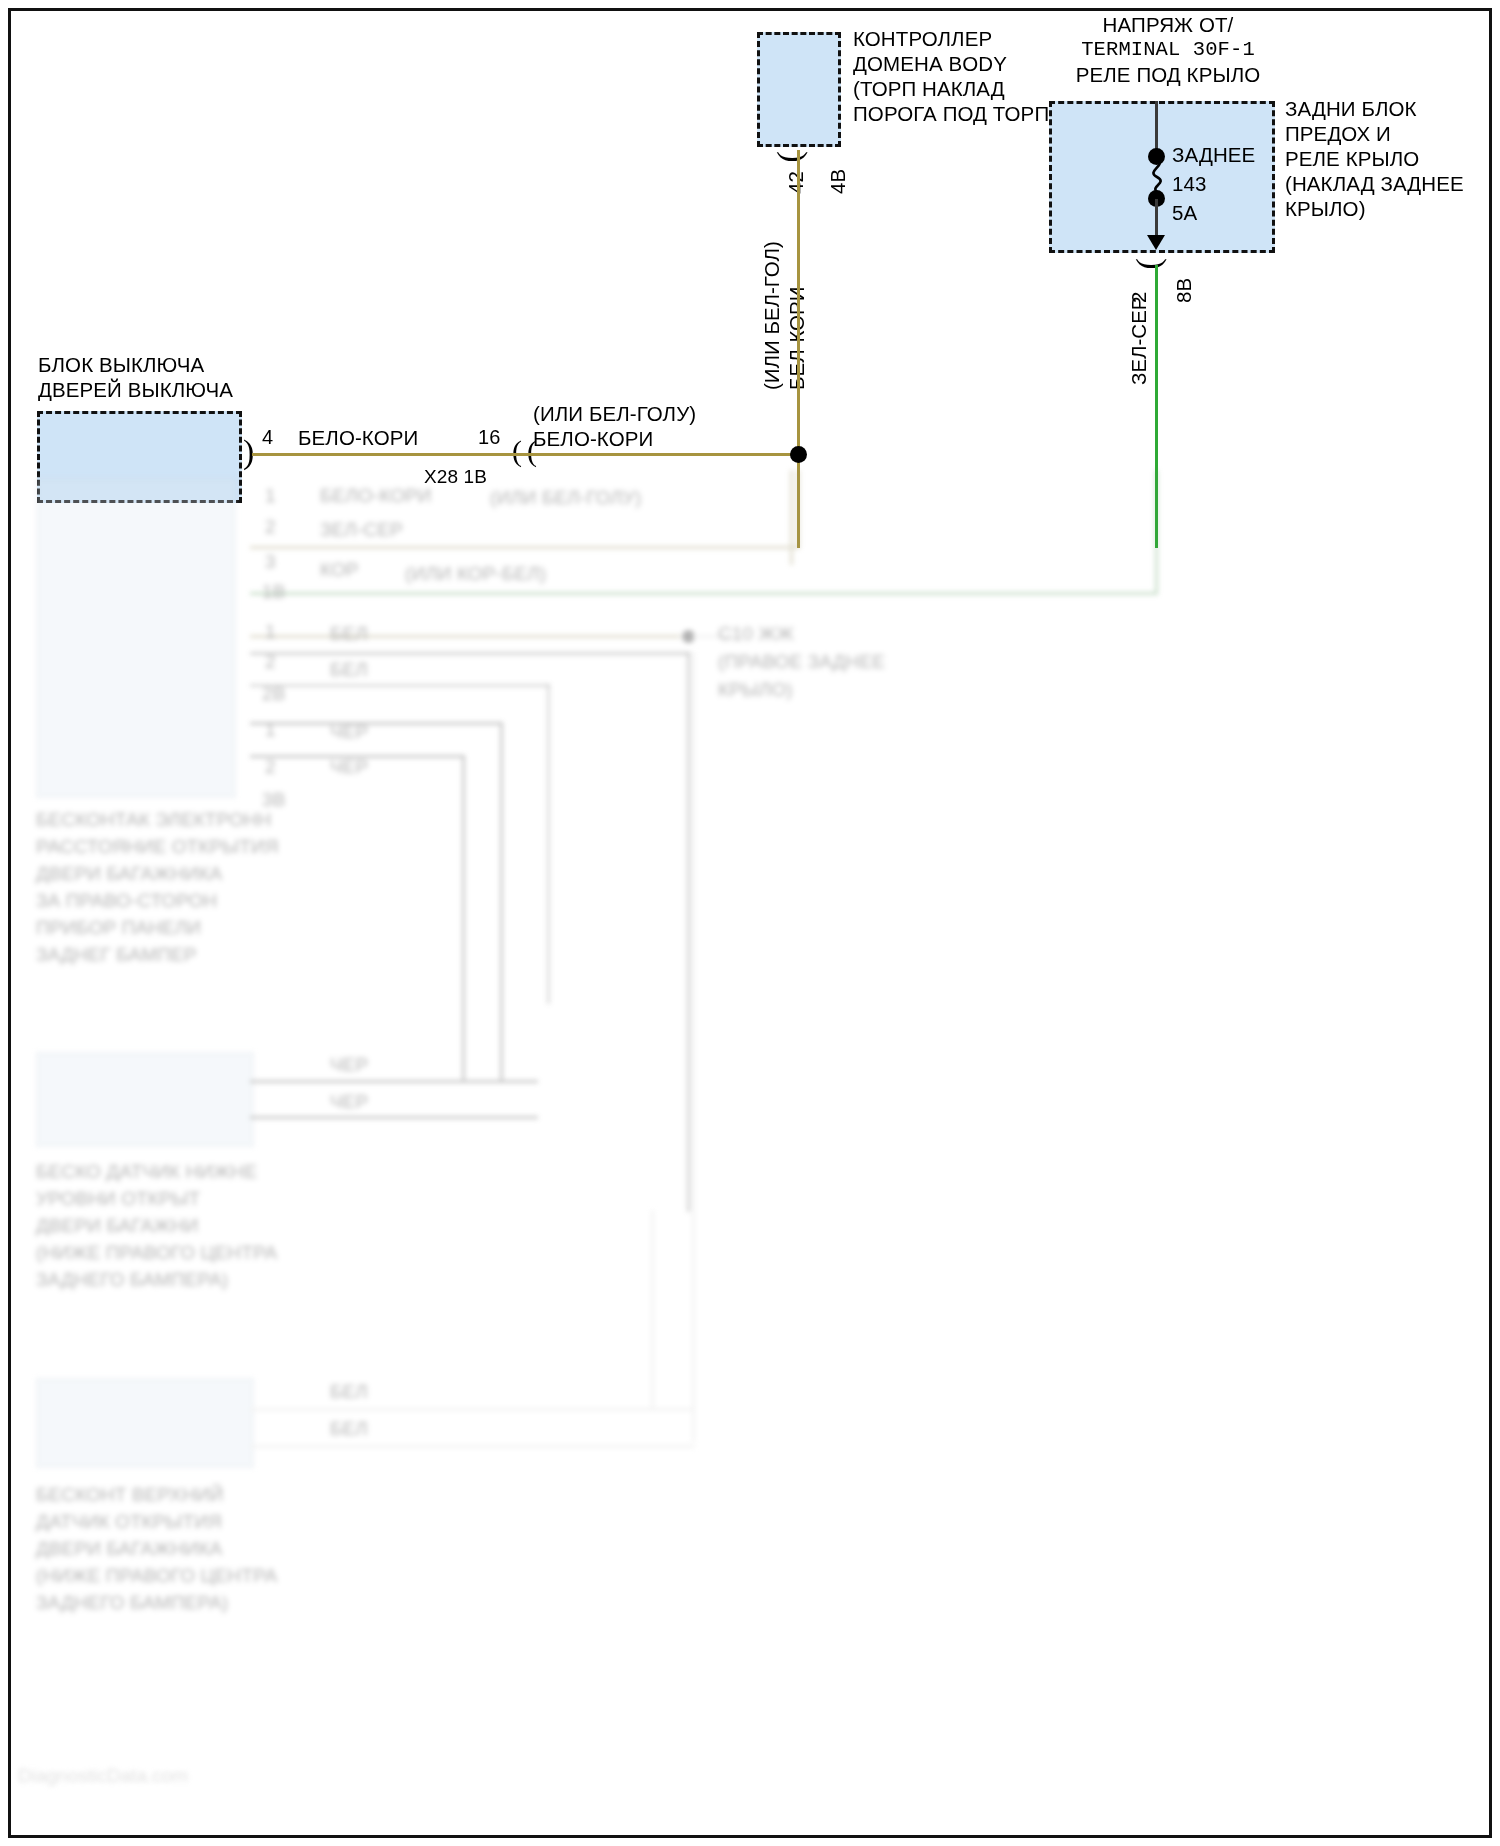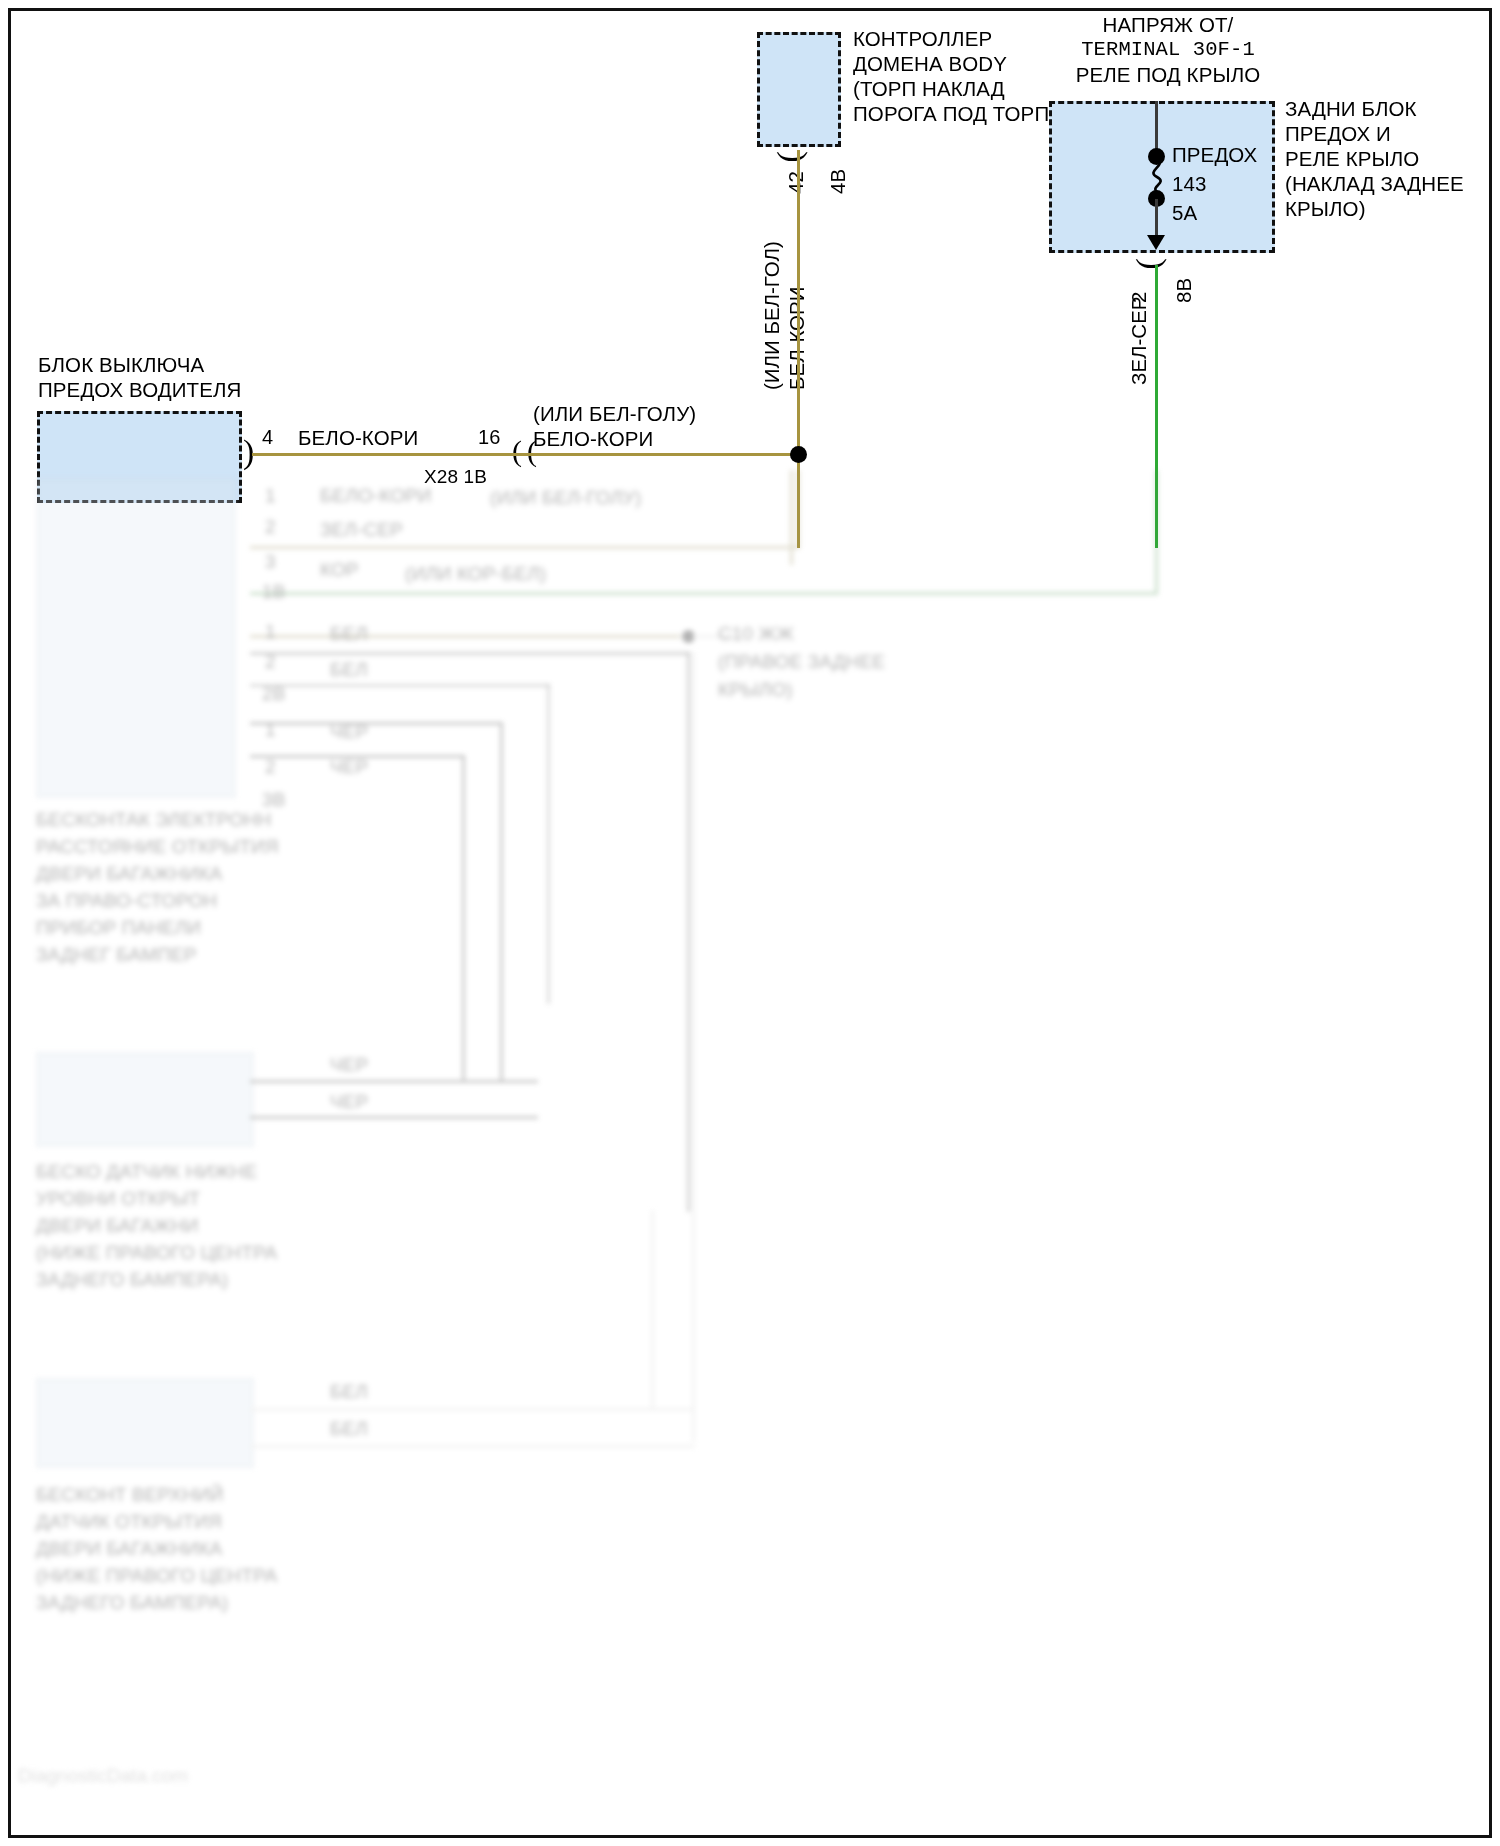--- a/index.html
+++ b/index.html
@@ -157,37 +157,37 @@
 
     <div class="w v blk" style="left:1155px;top:101px;height:52px;width:3px;"></div>
     <div class="dot" style="left:1148px;top:148px;"></div>
 
     <svg class="fuse" style="left:1140px;top:158px;" width="36" height="34" viewBox="0 0 36 34">
       <path d="M17 0 C 28 7, 5 13, 17 19 C 28 25, 10 28, 17 34" stroke="#000" stroke-width="2.6" fill="none"></path>
     </svg>
 
     <div class="dot" style="left:1148px;top:190px;"></div>
 
-    <div class="lbl" style="left:1172px;top:142px;">ПРЕДОХ</div>
+    <div class="lbl" style="left:1172px;top:142px;">ЗАДНЕЕ</div>
     <div class="lbl" style="left:1172px;top:171px;">143</div>
     <div class="lbl" style="left:1172px;top:200px;">5A</div>
 
     <div class="w v blk" style="left:1155px;top:199px;height:38px;width:3px;"></div>
     <div class="arrow-d" style="left:1147px;top:235px;"></div>
 
     <div class="brk" style="left:1148px;top:247px;transform:rotate(90deg);transform-origin:50% 50%;">)</div>
 
     <div class="vert" style="left:1127px;top:385px;">ЗЕЛ-СЕР</div>
     <div class="vert" style="left:1127px;top:303px;">2</div>
     <div class="vert" style="left:1172px;top:303px;">8B</div>
 
     <div class="w v grn-v" style="left:1155px;top:265px;height:290px;"></div>
 
     <div class="lbl" style="left:38px;top:352px;">БЛОК ВЫКЛЮЧА</div>
-    <div class="lbl" style="left:38px;top:377px;">ПРЕДОХ ВОДИТЕЛЯ</div>
+    <div class="lbl" style="left:38px;top:377px;">ДВЕРЕЙ ВЫКЛЮЧА</div>
 
     <div class="mod" style="left:37px;top:411px;width:205px;height:92px;"></div>
 
     <div class="brk" style="left:243px;top:435px;">)</div>
 
     <div class="lbl pin" style="left:262px;top:425px;">4</div>
     <div class="lbl" style="left:298px;top:425px;">БЕЛО-КОРИ</div>
     <div class="lbl pin" style="left:478px;top:425px;">16</div>
     <div class="lbl sm" style="left:424px;top:465px;">X28 1B</div>
 

